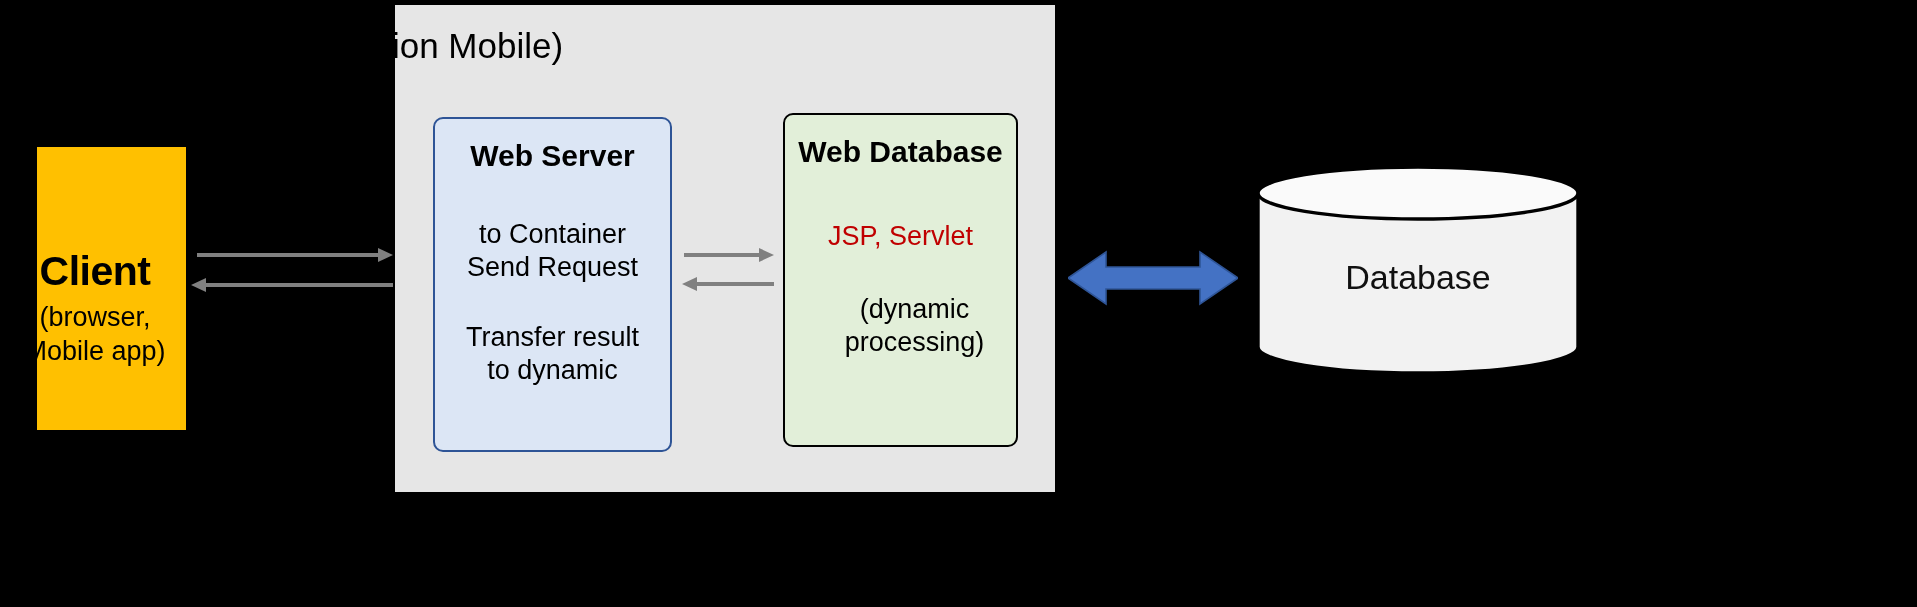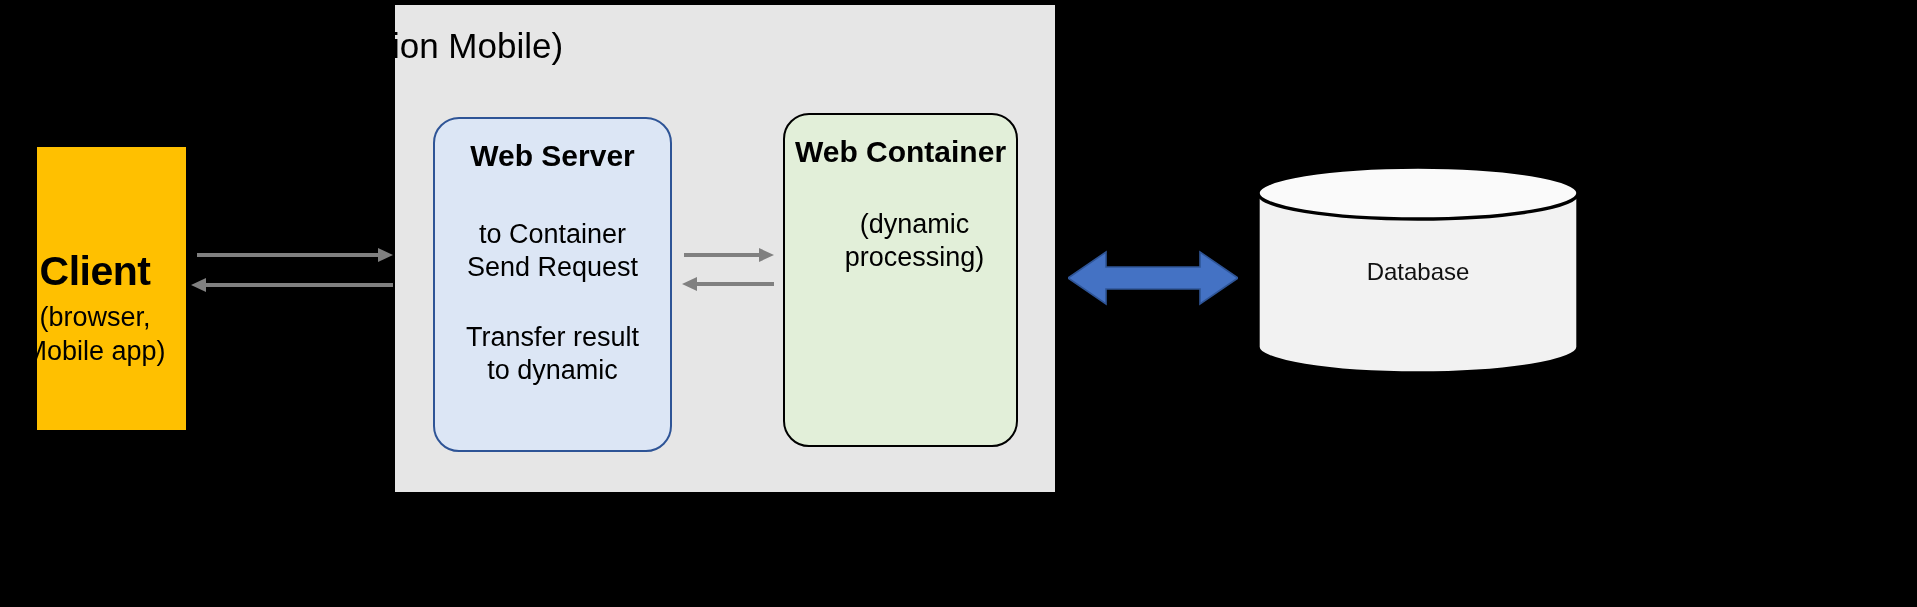--- a/index.html
+++ b/index.html
@@ -27,21 +27,21 @@
   }
   #was-title{
     position:absolute;left:0;top:26px;width:660px;text-align:center;
     color:#000;font-size:35px;white-space:nowrap;
   }
   #was-title .b{font-weight:bold;}
   #was-title .n{font-weight:normal;}
 
   
   .inner-box{
-    position:absolute;border-radius:26px;box-sizing:border-box;
+    position:absolute;border-radius:10px;box-sizing:border-box;
     display:flex;flex-direction:column;align-items:center;
   }
   #web-server-box{
     left:433px;top:117px;width:239px;height:335px;
     background:#DCE6F5;border:2px solid #2E5496;
   }
   #web-container-box{
     left:783px;top:113px;width:235px;height:334px;
     background:#E2EFD9;border:2.5px solid #000;
   }
@@ -79,21 +79,21 @@
   #arrow-wc-to-ws .g-shaft{left:15px;width:77px;}
   #arrow-wc-to-ws .g-head{left:0;}
 
   
   #arrow-was-db{position:absolute;left:1068px;top:248px;width:170px;height:60px;}
 
   
   #database-shape{position:absolute;left:1256px;top:165px;width:324px;height:210px;}
   #db-label{
     position:absolute;left:1256px;top:258px;width:324px;text-align:center;
-    font-size:24px;color:#111;font-weight:normal;
+    font-size:34px;color:#111;font-weight:normal;
   }
 </style>
 </head>
 <body>
 
 <div class="stage">
 
   <div id="client-box"></div>
   <div id="client-label-group">
     <div id="client-title">Client</div>
@@ -114,21 +114,22 @@
       <div>to Container</div>
       <div>Send Request</div>
     </div>
     <div class="box-para" id="ws-p2">
       <div>Transfer result</div>
       <div>to dynamic</div>
     </div>
   </div>
 
   <div id="web-container-box" class="inner-box">
-    <div class="box-title">Web Container</div>
+    <div class="box-title">Web Database</div>
+    <div class="box-para" id="wc-p1">JSP, Servlet</div>
     <div class="box-para" id="wc-p2">
       <div>(dynamic</div>
       <div>processing)</div>
     </div>
   </div>
 
   <div class="g-arrow" id="arrow-client-to-ws">
     <div class="g-shaft"></div>
     <div class="g-head right"></div>
   </div>

